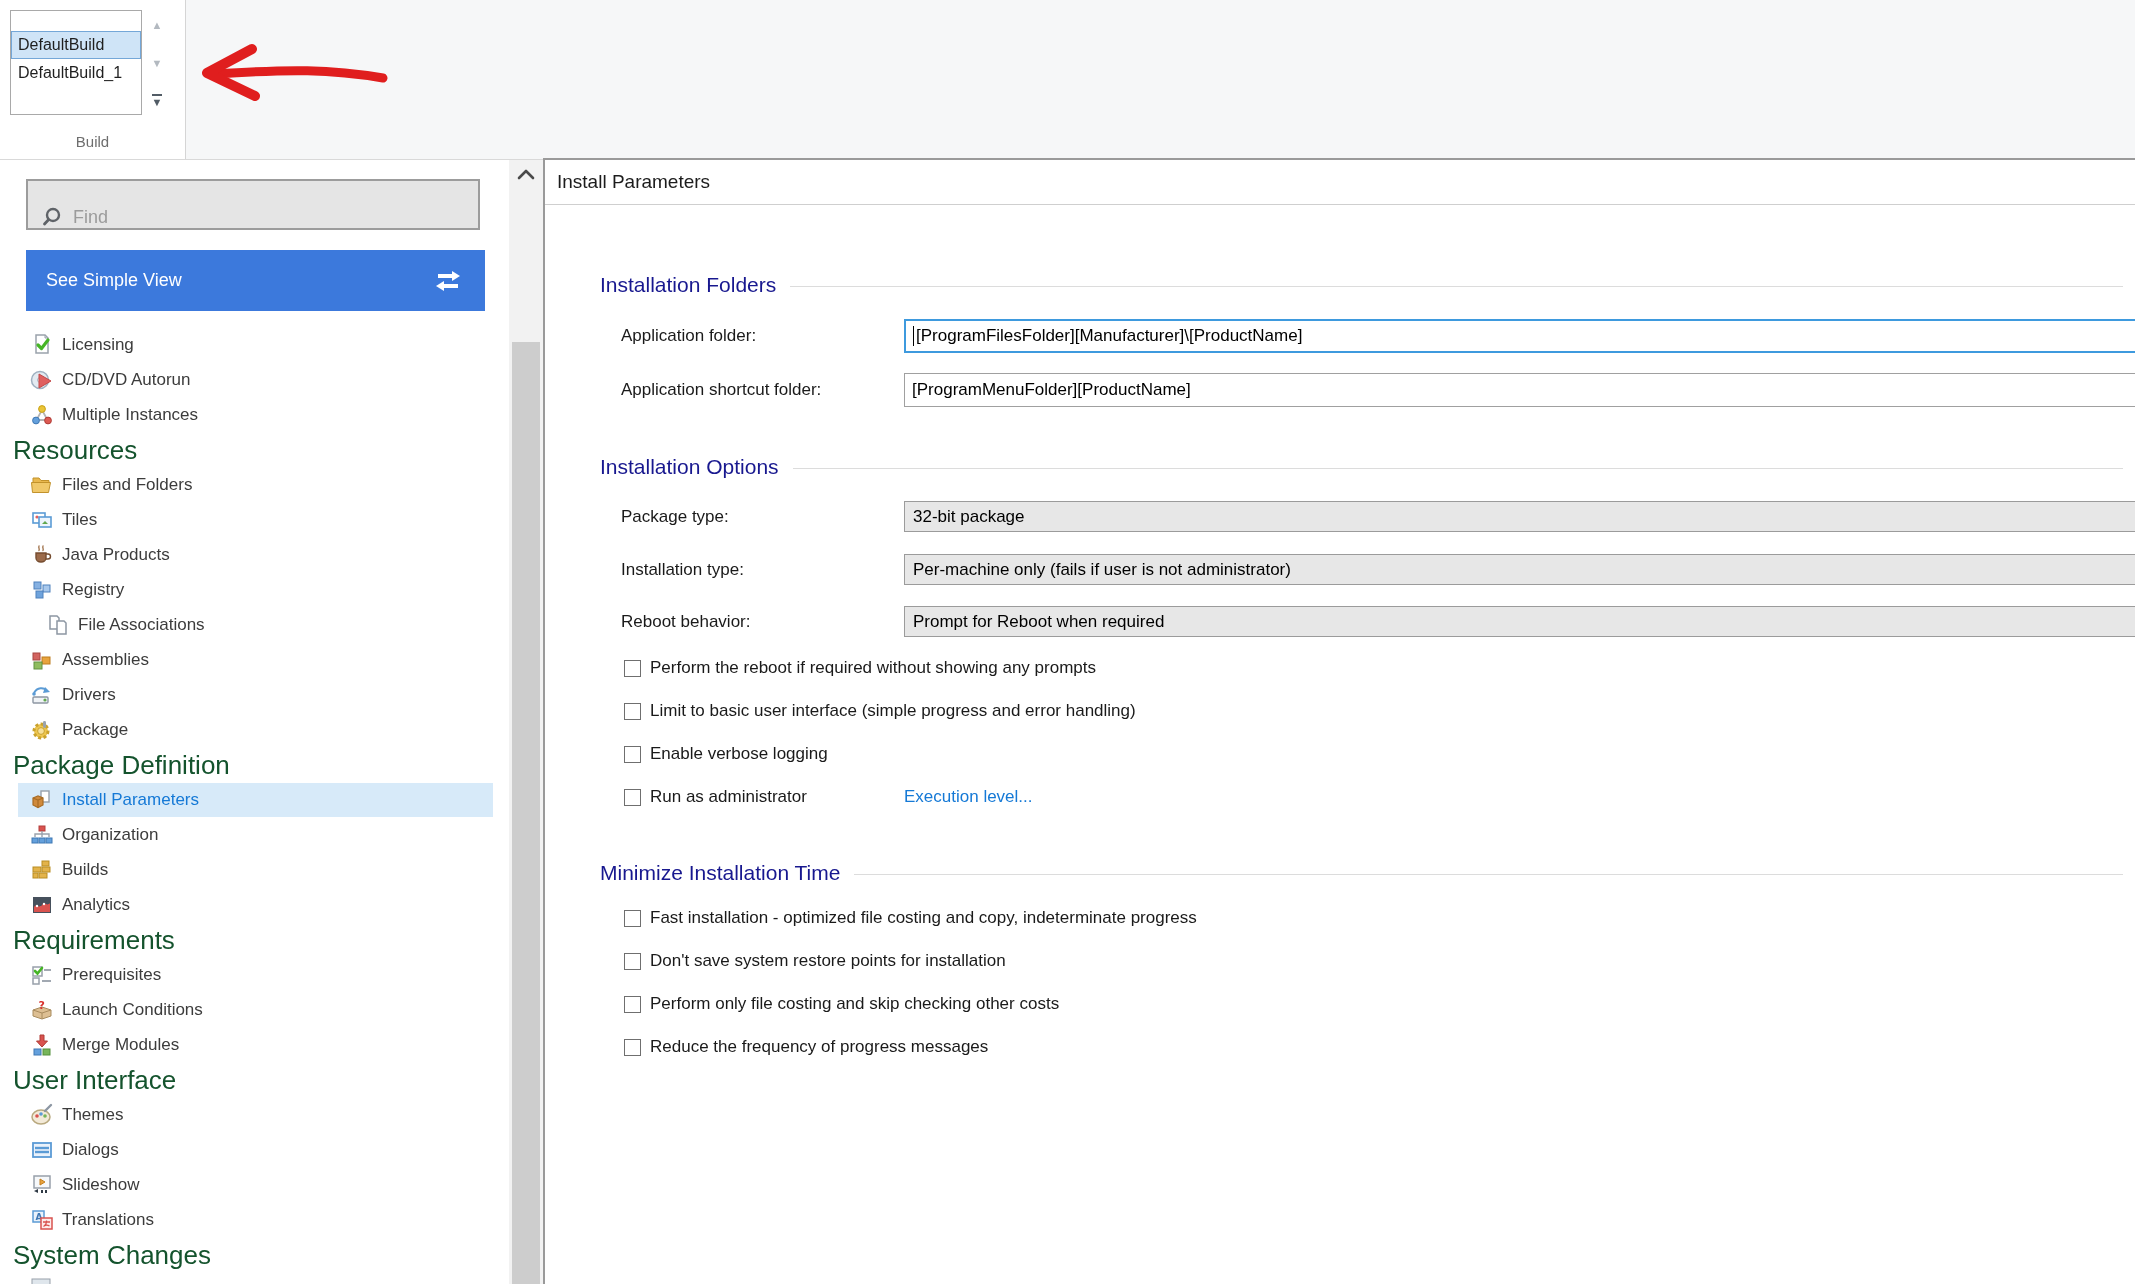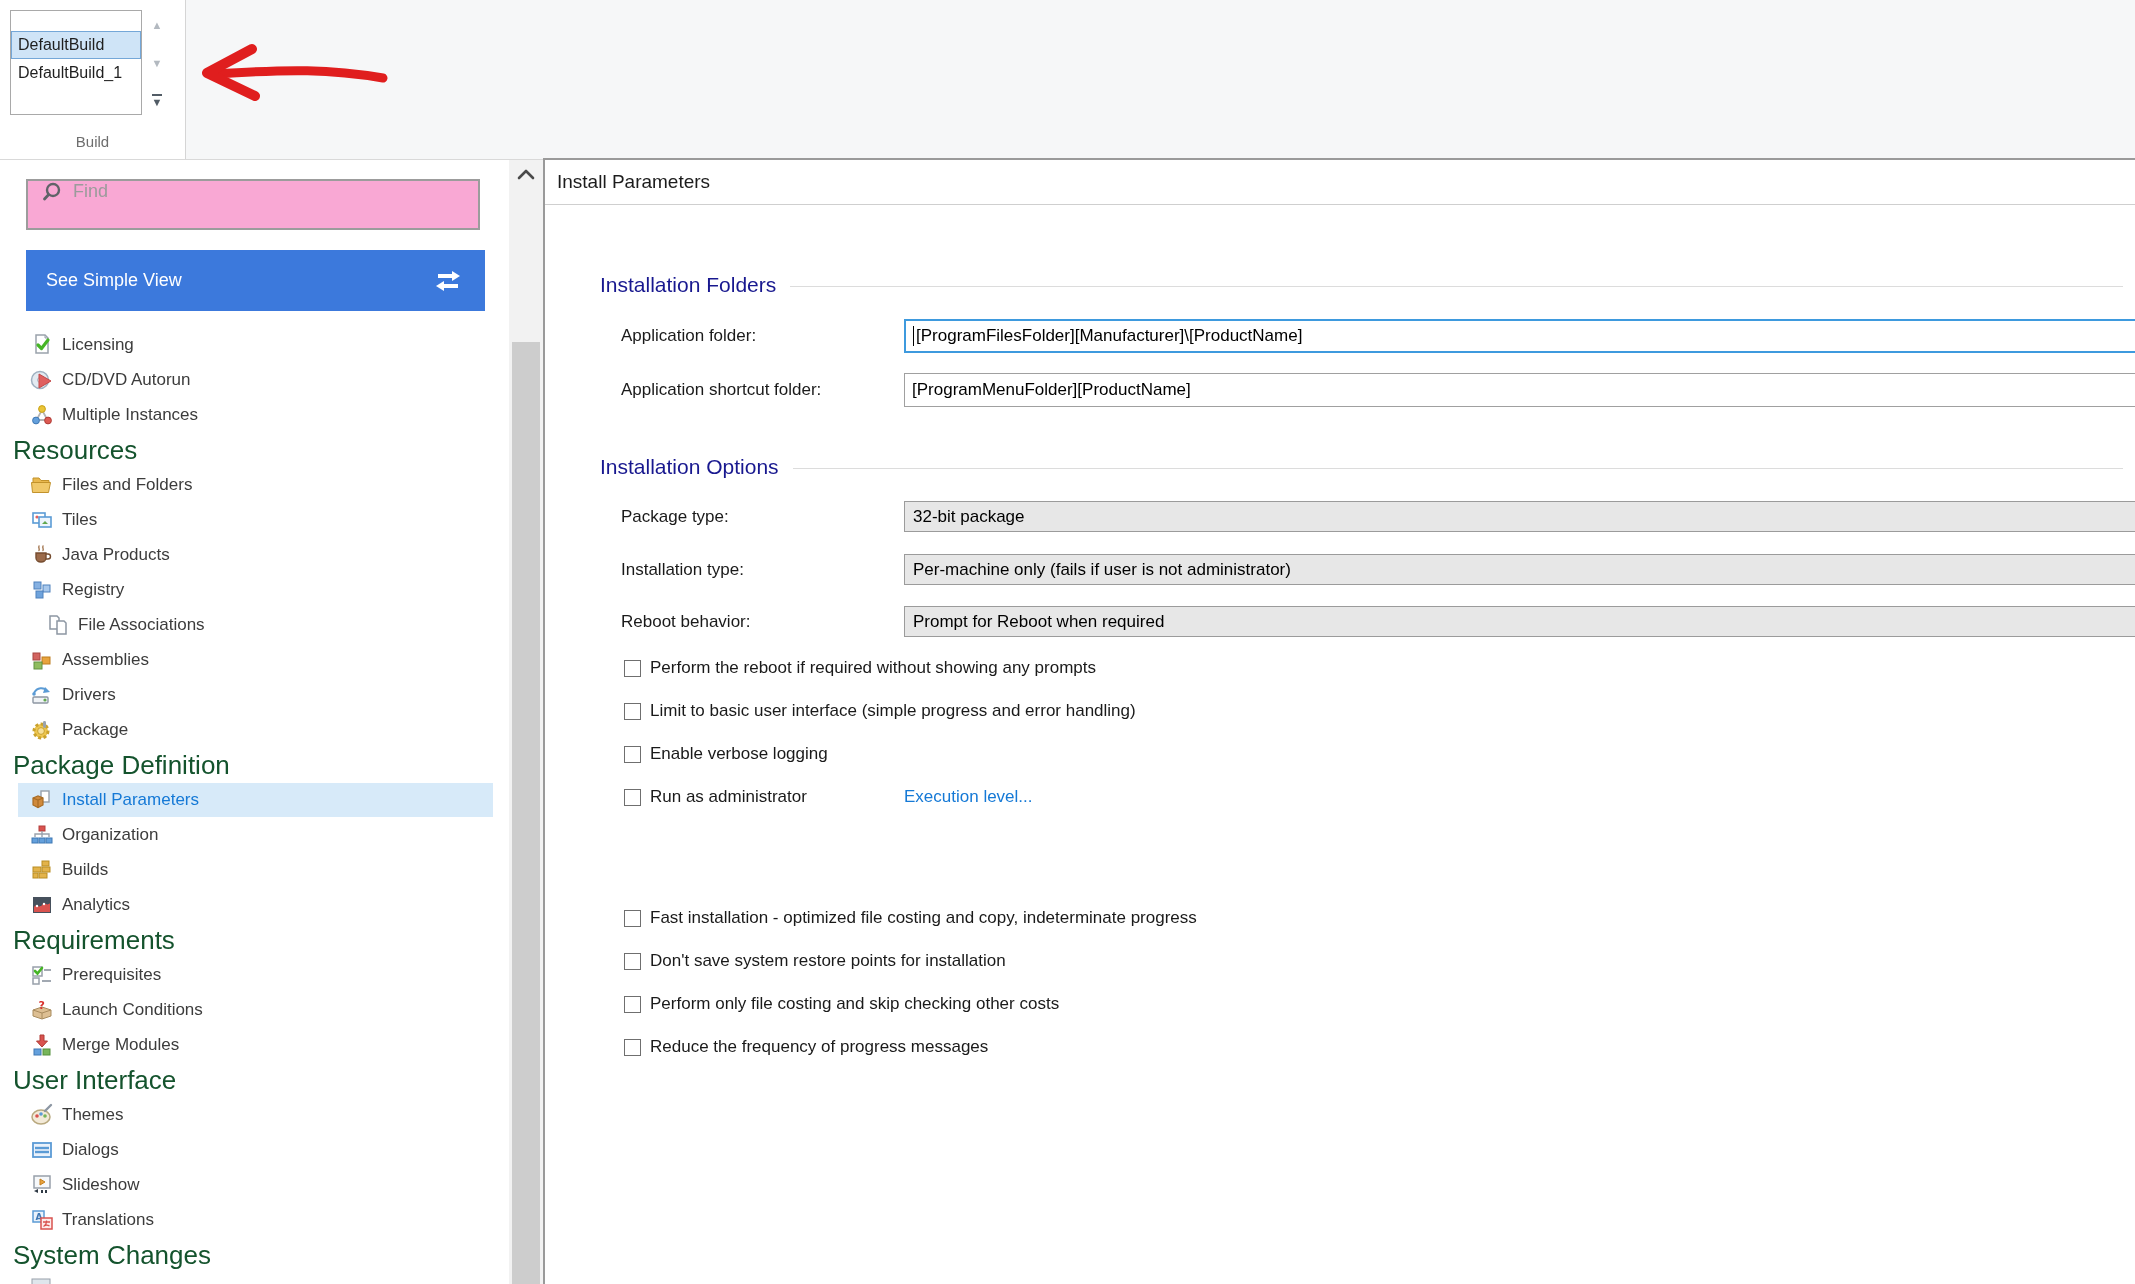--- a/index.html
+++ b/index.html
@@ -21,21 +21,21 @@
   .spin-btn { width:24px; height:26px; display:flex; align-items:center; justify-content:center;
     font-size:11px; color:#b3b9c0; }
   .spin-btn.dark { color:#525c66; }
   .spin-last { display:inline-block; border-top:2px solid #525c66; line-height:11px; padding-top:1px; }
   #build-label { position:absolute; left:0; top:133px; width:185px; text-align:center;
     font-size:15px; color:#6e6e6e; }
 
   
   #sidebar { position:absolute; left:0; top:160px; width:508px; height:1124px; background:#fff; }
   #find-box { position:absolute; left:26px; top:19px; width:454px; height:51px;
-    border:2px solid #9c9c9c; background:#f9a8d4; display:flex; align-items:flex-start; padding-left:13px; }
+    border:2px solid #9c9c9c; background:#e5e5e5; display:flex; align-items:flex-end; padding-left:13px; }
   #find-input { border:none; outline:none; font-size:18px; color:#333; width:360px; margin-left:10px;
     font-family:"Liberation Sans","DejaVu Sans",sans-serif; background:transparent; }
   #find-input::placeholder { color:#9b9b9b; }
   #simple-view-btn { position:absolute; left:26px; top:90px; width:459px; height:61px;
     background:#3c79dc; color:#fff; display:flex; align-items:center; font-size:18px;
     padding-left:20px; cursor:pointer; }
   #simple-view-btn .swap { position:absolute; right:23px; top:18px; }
   .nav-row { position:absolute; left:0; width:508px; height:34px; display:flex; align-items:center; }
   .nav-row .ic { position:absolute; left:30px; width:24px; height:24px; }
   .nav-row .lbl { position:absolute; left:62px; font-size:17px; color:#3c3c3c; white-space:nowrap; }
@@ -447,20 +447,24 @@
         <span class="cb-box"></span>
         <span class="cb-lbl">Enable verbose logging</span>
       </div>
       <div class="cb-row" style="top: 626px;">
         <span class="cb-box"></span>
         <span class="cb-lbl">Run as administrator</span>
       </div>
     </div>
   <div class="link" style="top:626px">Execution level...</div>
 
+  <div class="sec-h" style="top:692px">
+    <span class="txt">Minimize Installation Time</span>
+      <span class="rule"></span>
+  </div>
   <div id="min-checkboxes">
       <div class="cb-row" style="top: 747px;">
         <span class="cb-box"></span>
         <span class="cb-lbl">Fast installation - optimized file costing and copy, indeterminate progress</span>
       </div>
       <div class="cb-row" style="top: 790px; align-items: center;">
         <span class="cb-box"></span>
         <span class="cb-lbl">Don't save system restore points for installation</span>
       </div>
       <div class="cb-row" style="top: 833px;">

